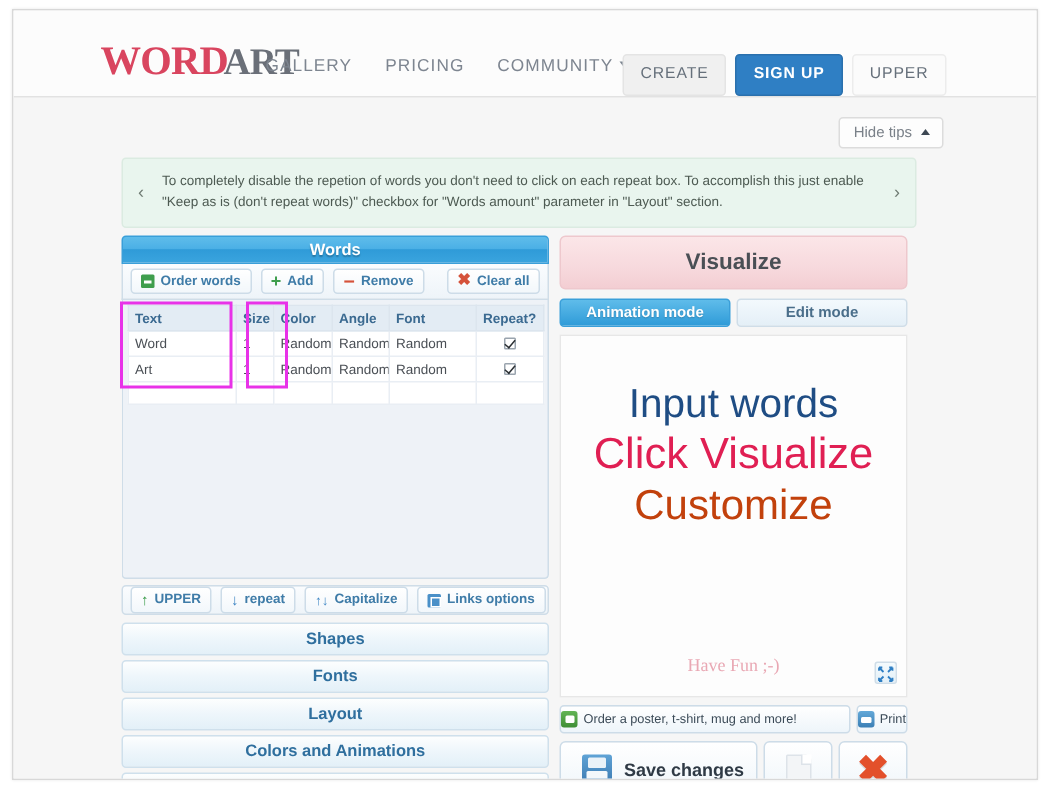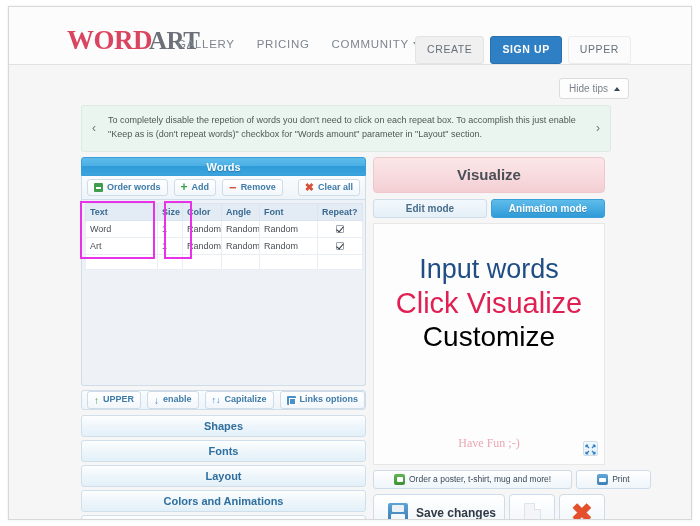--- a/index.html
+++ b/index.html
@@ -370,21 +370,21 @@
     left: 0; right: 0; top: 30px;
     text-align: center;
   }
   .cloud-line {
     font-family: "Liberation Sans", sans-serif;
     line-height: 1.18;
     white-space: nowrap;
   }
   .cl-1 { font-size: 27px; color: #1f4d84; }
   .cl-2 { font-size: 29px; color: #e01f53; }
-  .cl-3 { font-size: 28px; color: #000000; }
+  .cl-3 { font-size: 28px; color: #c2410c; }
   .havefun {
     position: absolute;
     left: 0; right: 0; bottom: 13px;
     text-align: center;
     font-family: "Liberation Serif", serif;
     font-size: 12px;
     color: #e9a8b4;
   }
   .expand-btn {
     position: absolute;
@@ -404,21 +404,21 @@
   }
   .abtn {
     display: inline-flex;
     align-items: center;
     gap: 4px;
     background: linear-gradient(to bottom, #ffffff, #eef5fa);
     border: 1px solid #cddce8;
     border-radius: 3px;
     font-size: 8.5px;
     color: #3b4a57;
-    padding: 3px 20px;
+    padding: 3px 0;
     cursor: pointer;
     white-space: nowrap;
     line-height: 1.3;
   }
   .abtn.grow { flex: 1; }
   .ico-cart {
     width: 11px; height: 11px;
     background: linear-gradient(to bottom, #62b455, #3f8e36);
     border-radius: 2px;
     position: relative;
@@ -629,21 +629,21 @@
       </table>
     </div>
 
     <div class="panel-footer">
       <div class="tbtn">
         <span class="ico ico-arrow-up">↑</span>
         <span>UPPER</span>
       </div>
       <div class="tbtn">
         <span class="ico ico-arrow-dn">↓</span>
-        <span>enable</span>
+        <span>repeat</span>
       </div>
       <div class="tbtn">
         <span class="ico ico-arrow-ud">↑↓</span>
         <span>Capitalize</span>
       </div>
       <div class="tbtn right-align">
         <span class="ico ico-link"></span>
         <span>Links options</span>
       </div>
     </div>
@@ -654,22 +654,22 @@
       <div class="acc-item">Layout</div>
       <div class="acc-item">Colors and Animations</div>
       <div class="acc-item">Download and Share</div>
     </div>
   </div>
 
   <div class="viz-panel">
     <div class="viz-btn">Visualize</div>
 
     <div class="mode-tabs">
+      <div class="mode-tab active">Animation mode</div>
       <div class="mode-tab inactive">Edit mode</div>
-      <div class="mode-tab active">Animation mode</div>
     </div>
 
     <div class="canvas">
       <div class="cloud">
         <div class="cloud-line cl-1">Input words</div>
         <div class="cloud-line cl-2">Click Visualize</div>
         <div class="cloud-line cl-3">Customize</div>
       </div>
       <div class="havefun">Have Fun ;-)</div>
       <div class="expand-btn">

